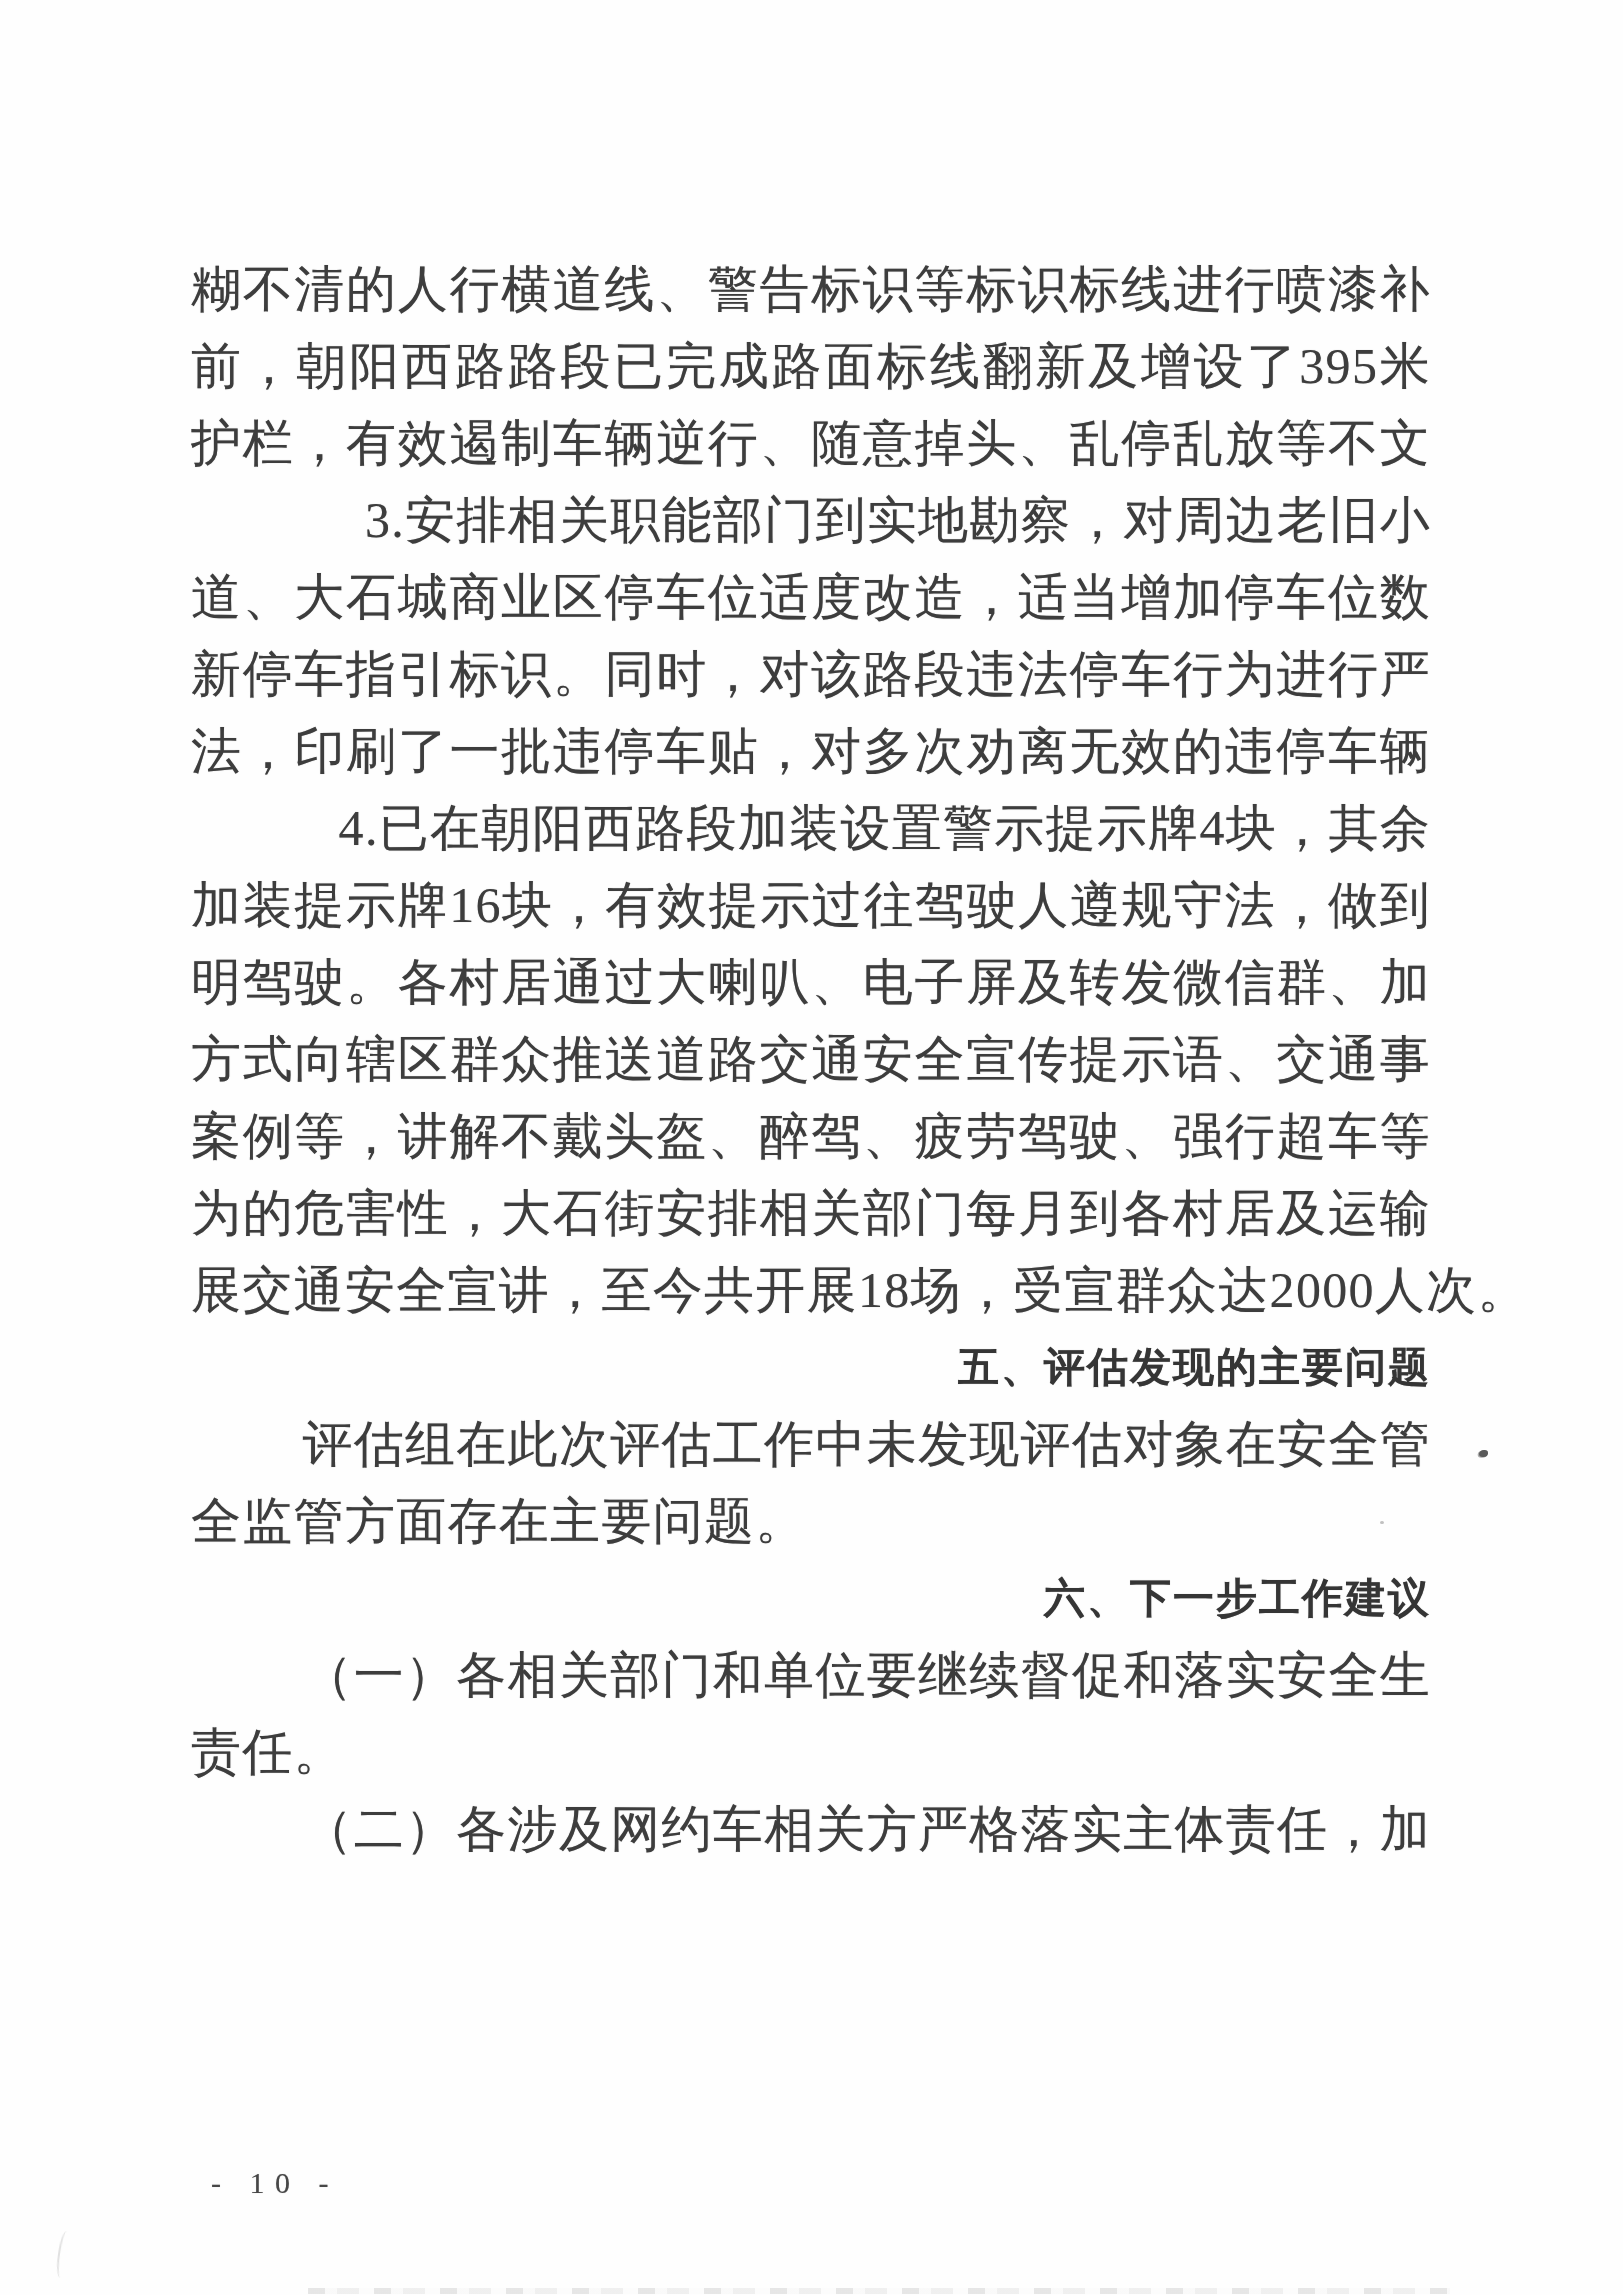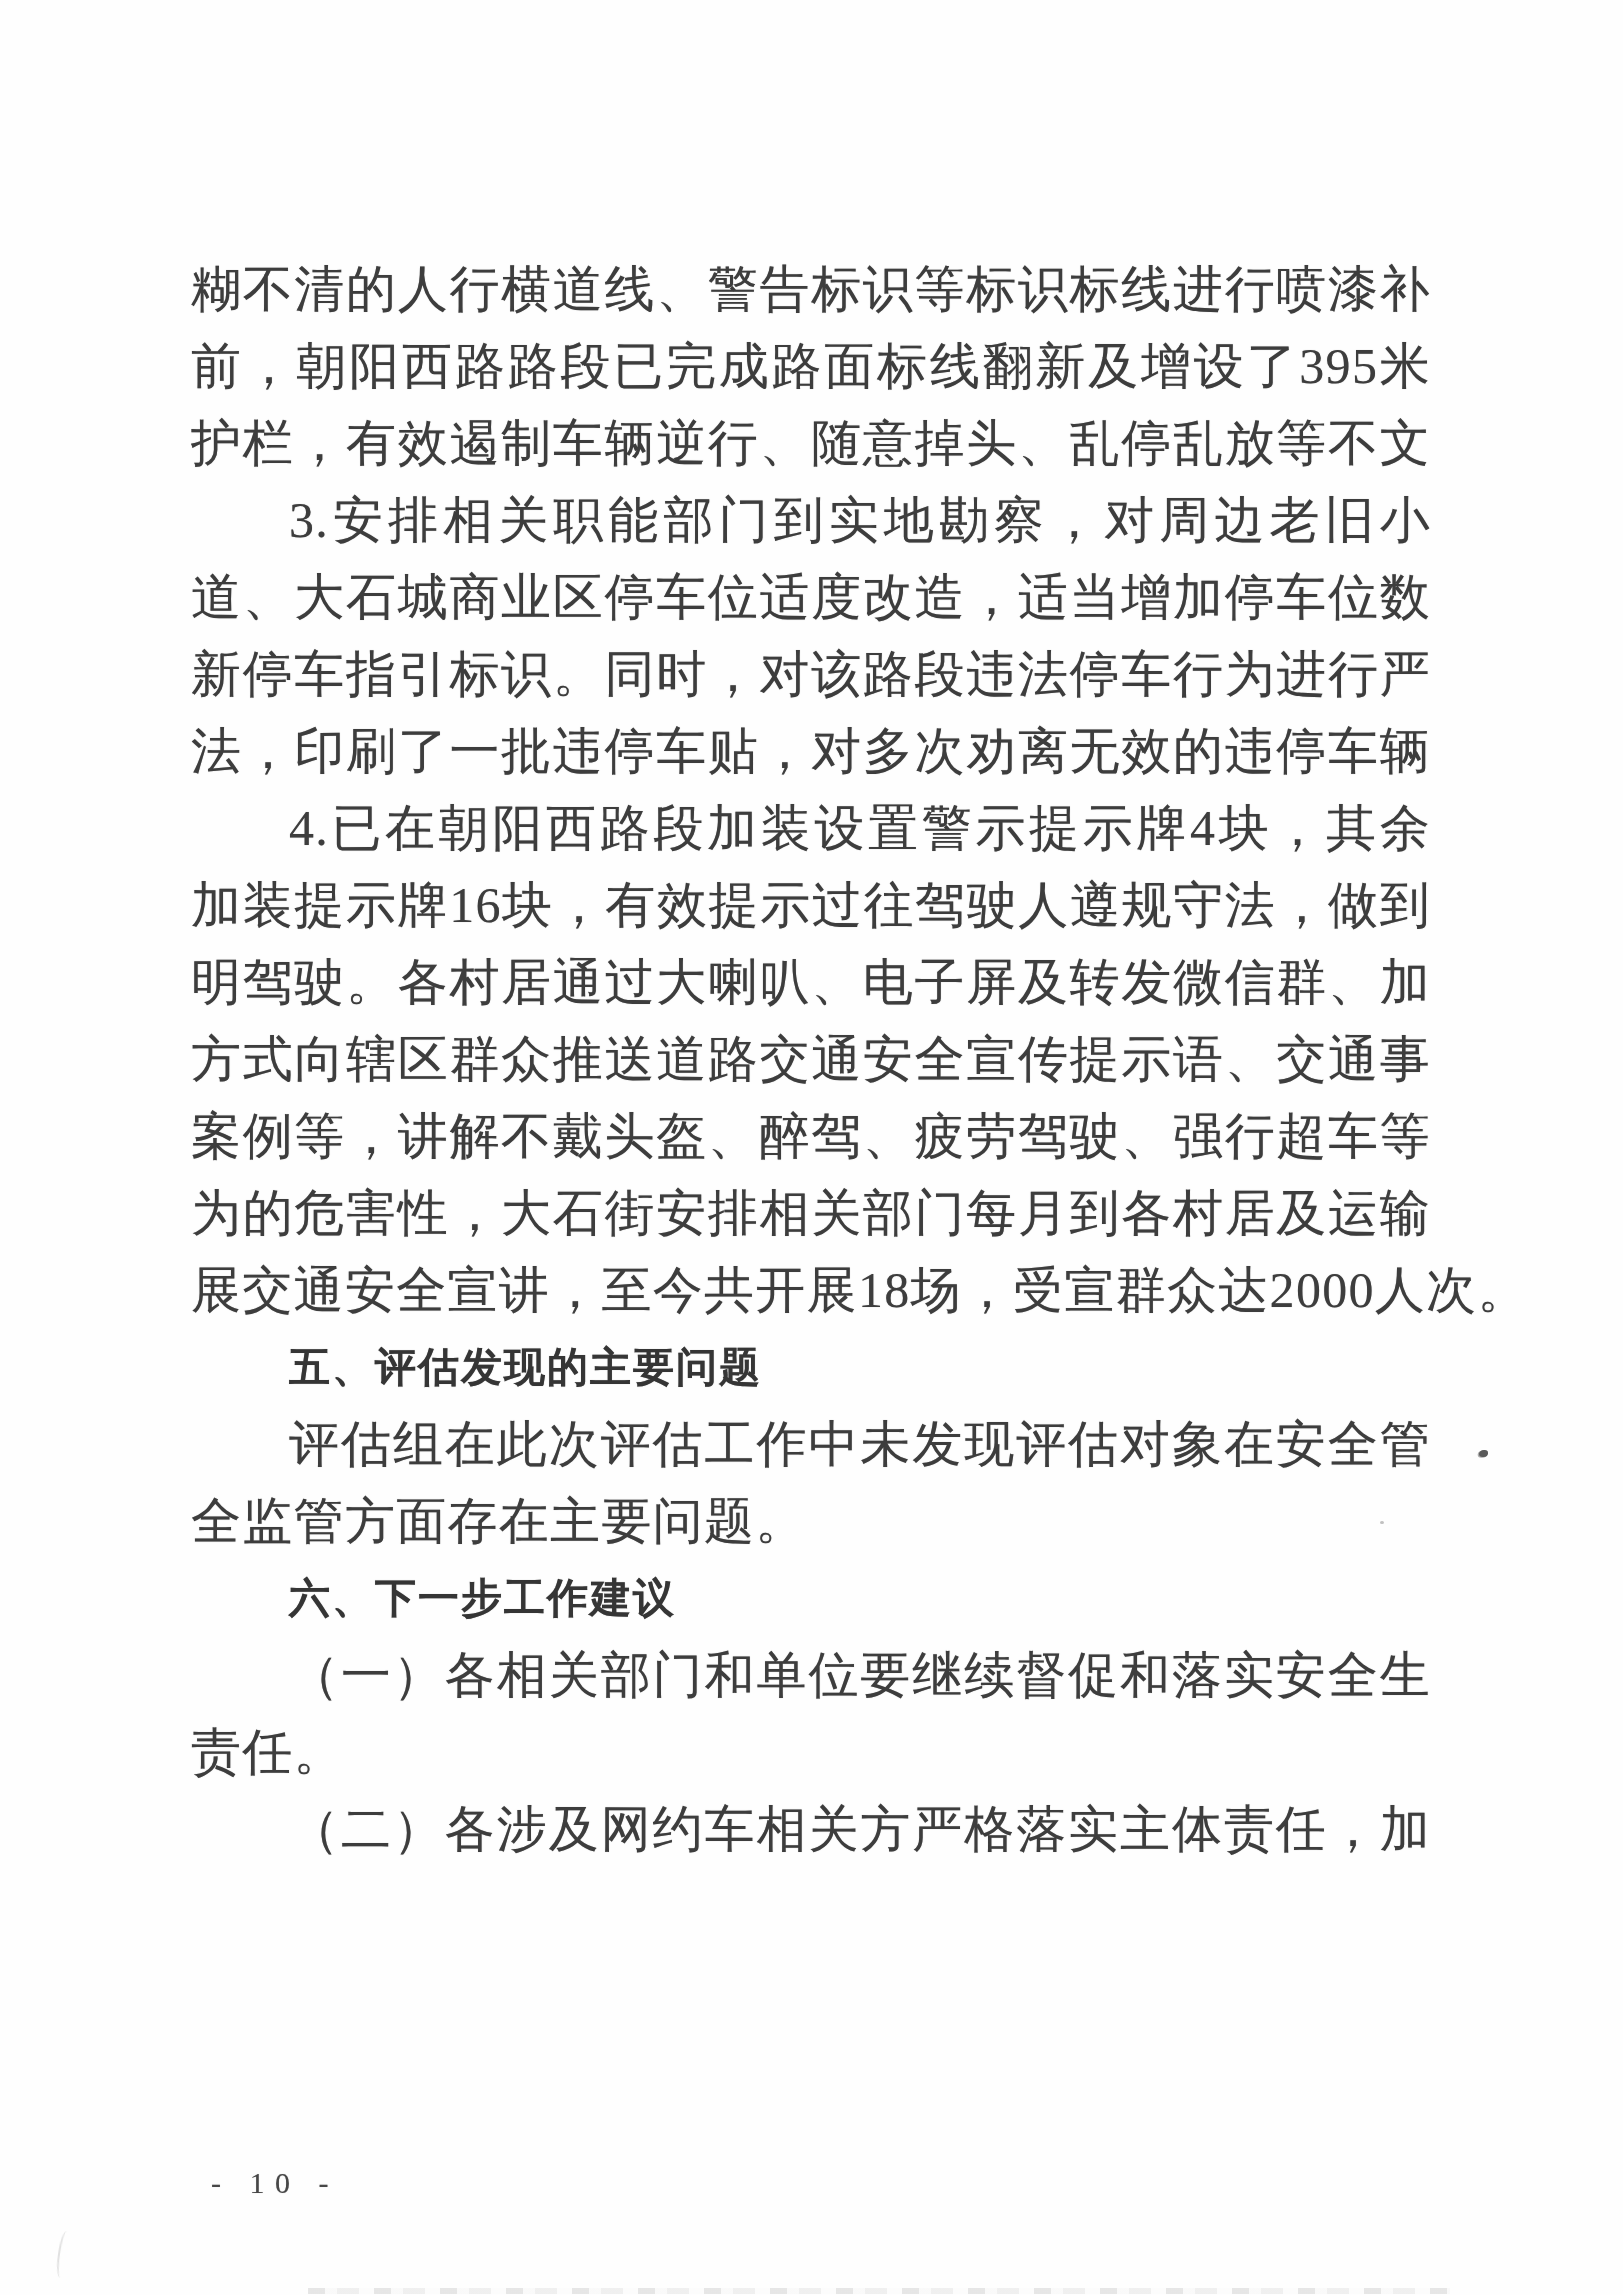--- a/index.html
+++ b/index.html
@@ -28,21 +28,21 @@
     overflow: visible;
     text-shadow: 0 0 0.8px rgba(80,80,80,0.55);
   }
   .line.full {
     white-space: normal;
     text-align: justify;
     text-align-last: justify;
     text-justify: inter-character;
     overflow: hidden;
   }
-  .line.indent { text-indent: 98px; }
+  .line.indent { text-indent: 98px; text-align: right; }
   .line.heading {
     font-family: "Liberation Sans", sans-serif;
     font-weight: bold;
     font-size: 41px;
     letter-spacing: 2px;
     color: #353535;
     text-shadow: 0 0 0.7px rgba(50,50,50,0.6);
   }
   .pagenum {
     position: absolute;

